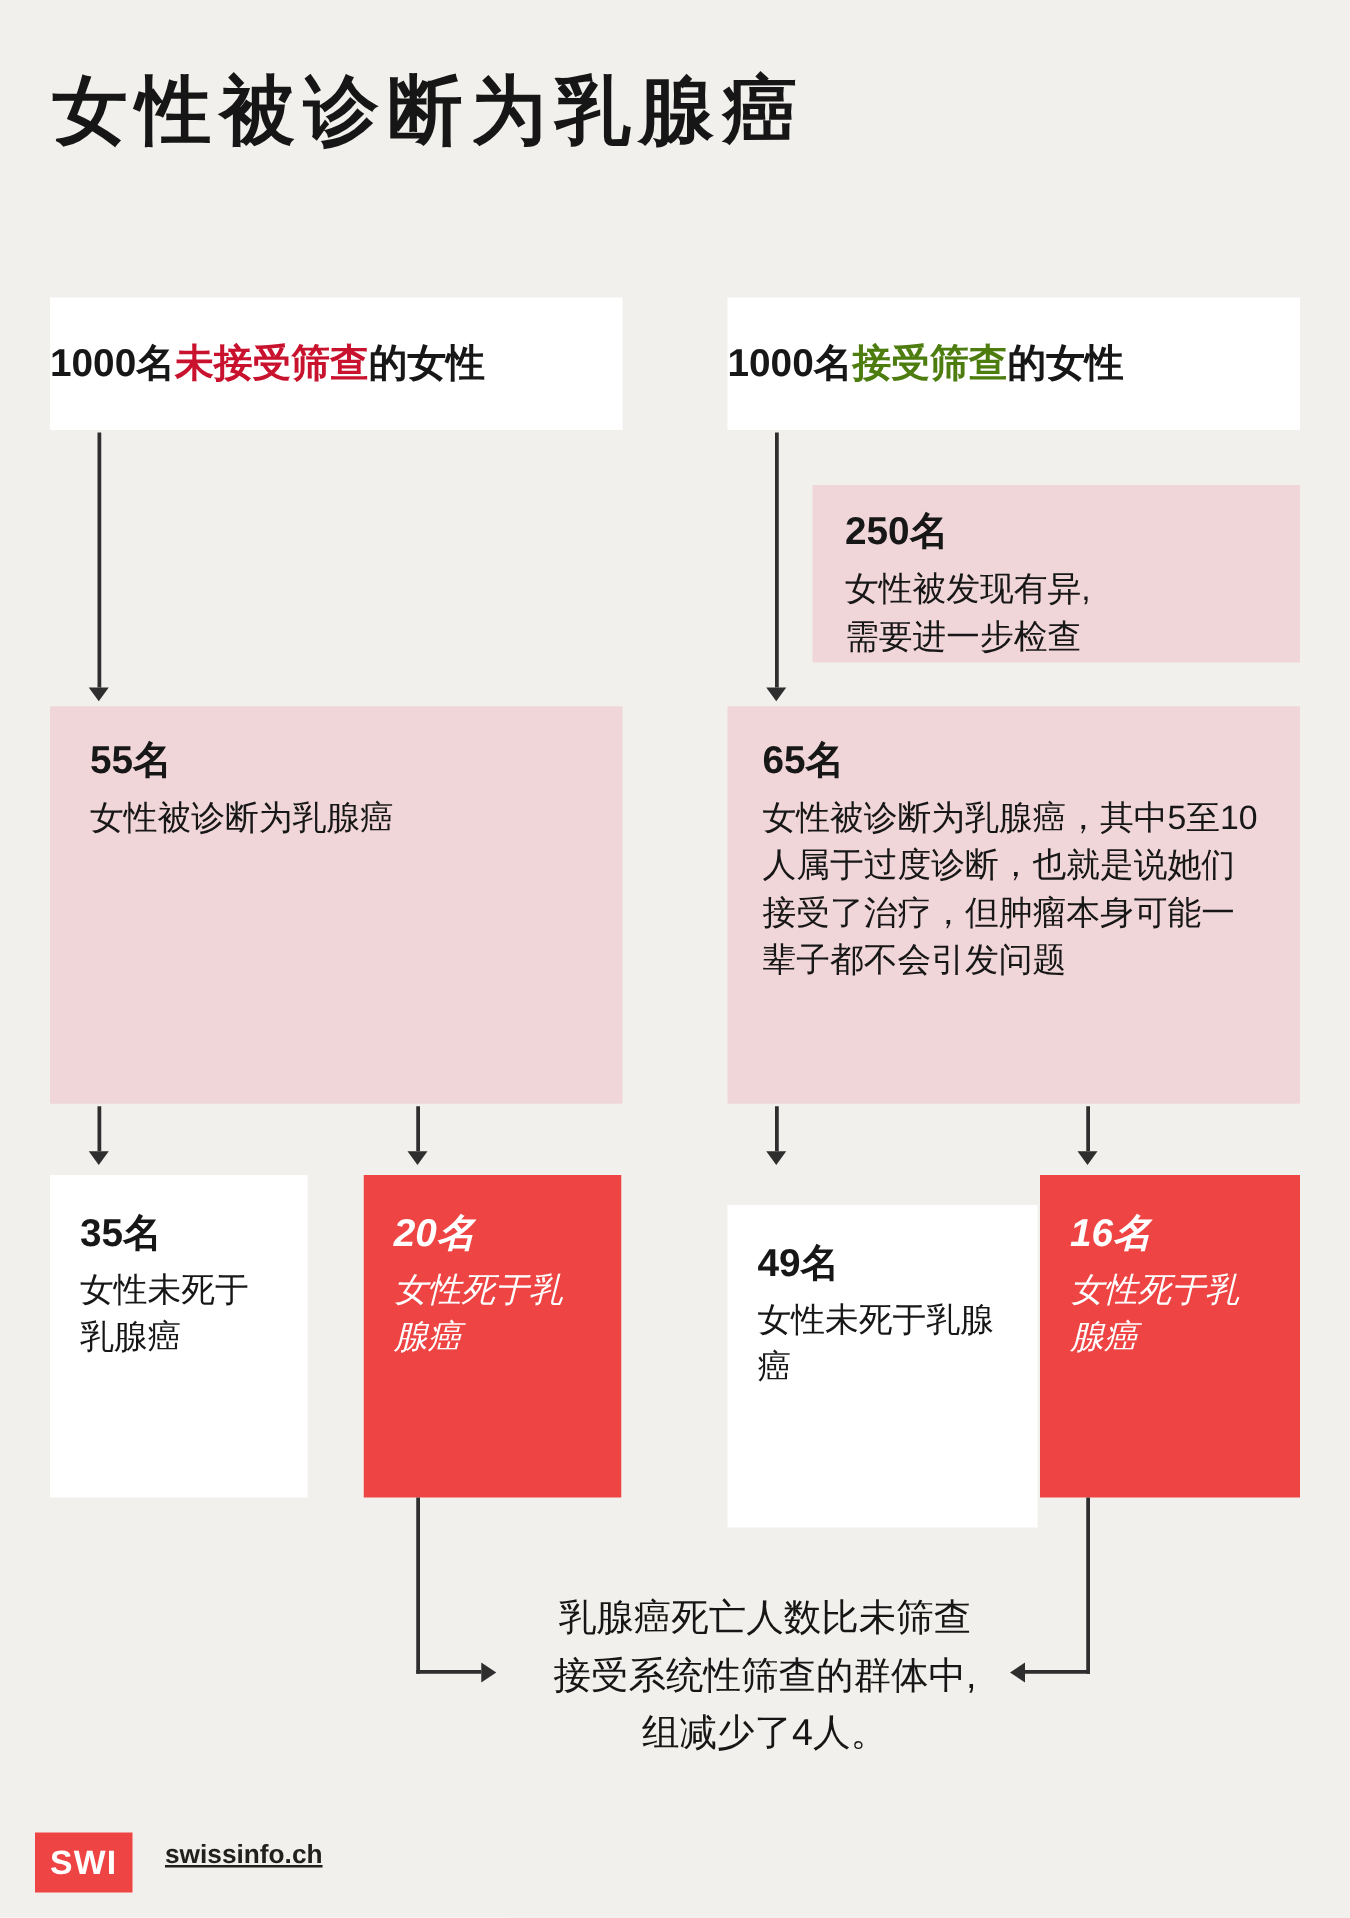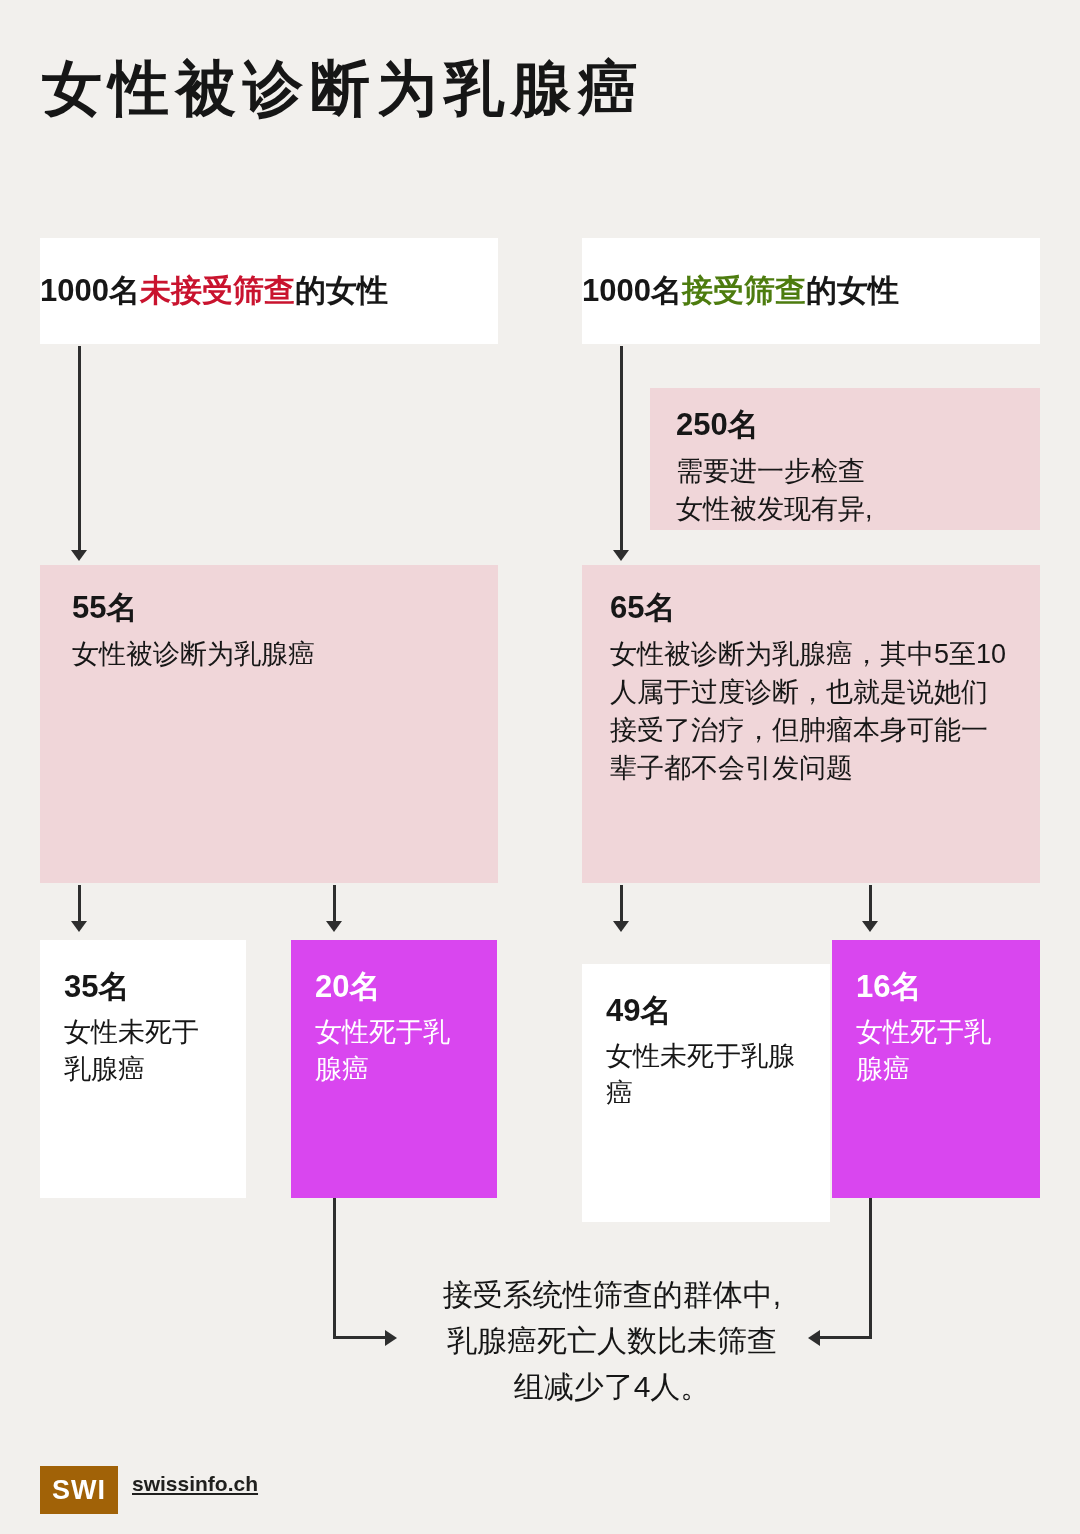--- a/index.html
+++ b/index.html
@@ -10,21 +10,21 @@
     color:#171717;
   }
   .title{
     position:absolute; left:42px; top:56px; margin:0;
     font-size:60px; font-weight:700; letter-spacing:7px;
     line-height:1.1; color:#161616;
   }
   .box{position:absolute; box-sizing:border-box;}
   .white{background:#ffffff;}
   .pink{background:#f0d6d9;}
-  .darkred{background:#d946ef; color:#ffffff;}
+  .darkred{background:#ef4444; color:#ffffff;font-style:italic;}
 
   .header-box{
     top:238px; width:458px; height:106px;
     display:flex; align-items:center; 
     font-size:31px; font-weight:700;
   }
   .hl-red{color:#c9132e;}
   .hl-blue{color:#4d7c0f;}
 
   .num{font-size:31px; font-weight:700; margin:0 0 6px 0;}
@@ -50,22 +50,22 @@
   .head-left{position:absolute; width:0; height:0;
     border-top:8px solid transparent; border-bottom:8px solid transparent;
     border-right:12px solid #2e2e2e;}
 
   .conclusion{
     position:absolute; left:402px; top:1272px; width:420px;
     text-align:center; font-size:30px; line-height:46px; color:#161616;
   }
 
   .logo{
-    position:absolute; left:40px; top:1466px; width:78px; height:48px;
-    background:#a16207; color:#fff; font-weight:700; font-size:27px;
+    position:absolute; left:28px; top:1466px; width:78px; height:48px;
+    background:#ef4444; color:#fff; font-weight:700; font-size:27px;
     display:flex; align-items:center; justify-content:center;
     letter-spacing:1px;
   }
   .brand{
     position:absolute; left:132px; top:1472px;
     font-size:21px; font-weight:700; color:#20201e;text-decoration:underline;
   }
   .source{
     position:absolute; right:40px; top:1480px;
     font-size:23px; color:#73706a;
@@ -88,22 +88,22 @@
     <span>1000名</span>
       <span class="hl-blue">接受筛查</span>
       <span>的女性</span>
   </div>
 
   <div class="vline headed" style="left:78px; top:346px; height:204px;"></div>
   <div class="vline headed" style="left:620px; top:346px; height:204px;"></div>
 
   <div class="box pink recall-box">
     <div class="num">250名</div>
+    <div class="body-text">女性被发现有异,</div>
     <div class="body-text">需要进一步检查</div>
-    <div class="body-text">女性被发现有异,</div>
   </div>
 
   <div class="box pink diag-box" style="left:40px;padding-left:32px;">
     <div class="num">55名</div>
     <div class="body-text">女性被诊断为乳腺癌</div>
   </div>
 
   <div class="box pink diag-box" style="left:582px;">
     <div class="num">65名</div>
     <div class="body-text">女性被诊断为乳腺癌，其中5至10人属于过度诊断，也就是说她们接受了治疗，但肿瘤本身可能一辈子都不会引发问题</div>
@@ -140,21 +140,21 @@
     <div class="head-right" style="left:385px; top:1330px;"></div>
   </div>
 
   <div>
     <div class="vline" style="left:869px; top:1198px; height:141px;"></div>
     <div class="hline" style="left:820px; top:1336px; width:52px;"></div>
     <div class="head-left" style="left:808px; top:1330px;"></div>
   </div>
 
   <div class="conclusion">
+    <div>乳腺癌死亡人数比未筛查</div>
     <div>接受系统性筛查的群体中,</div>
-    <div>乳腺癌死亡人数比未筛查</div>
     <div>组减少了4人。</div>
   </div>
 
   <div class="logo">SWI</div>
   <div class="brand">swissinfo.ch</div>
 
 </div>
 
 </body></html>

